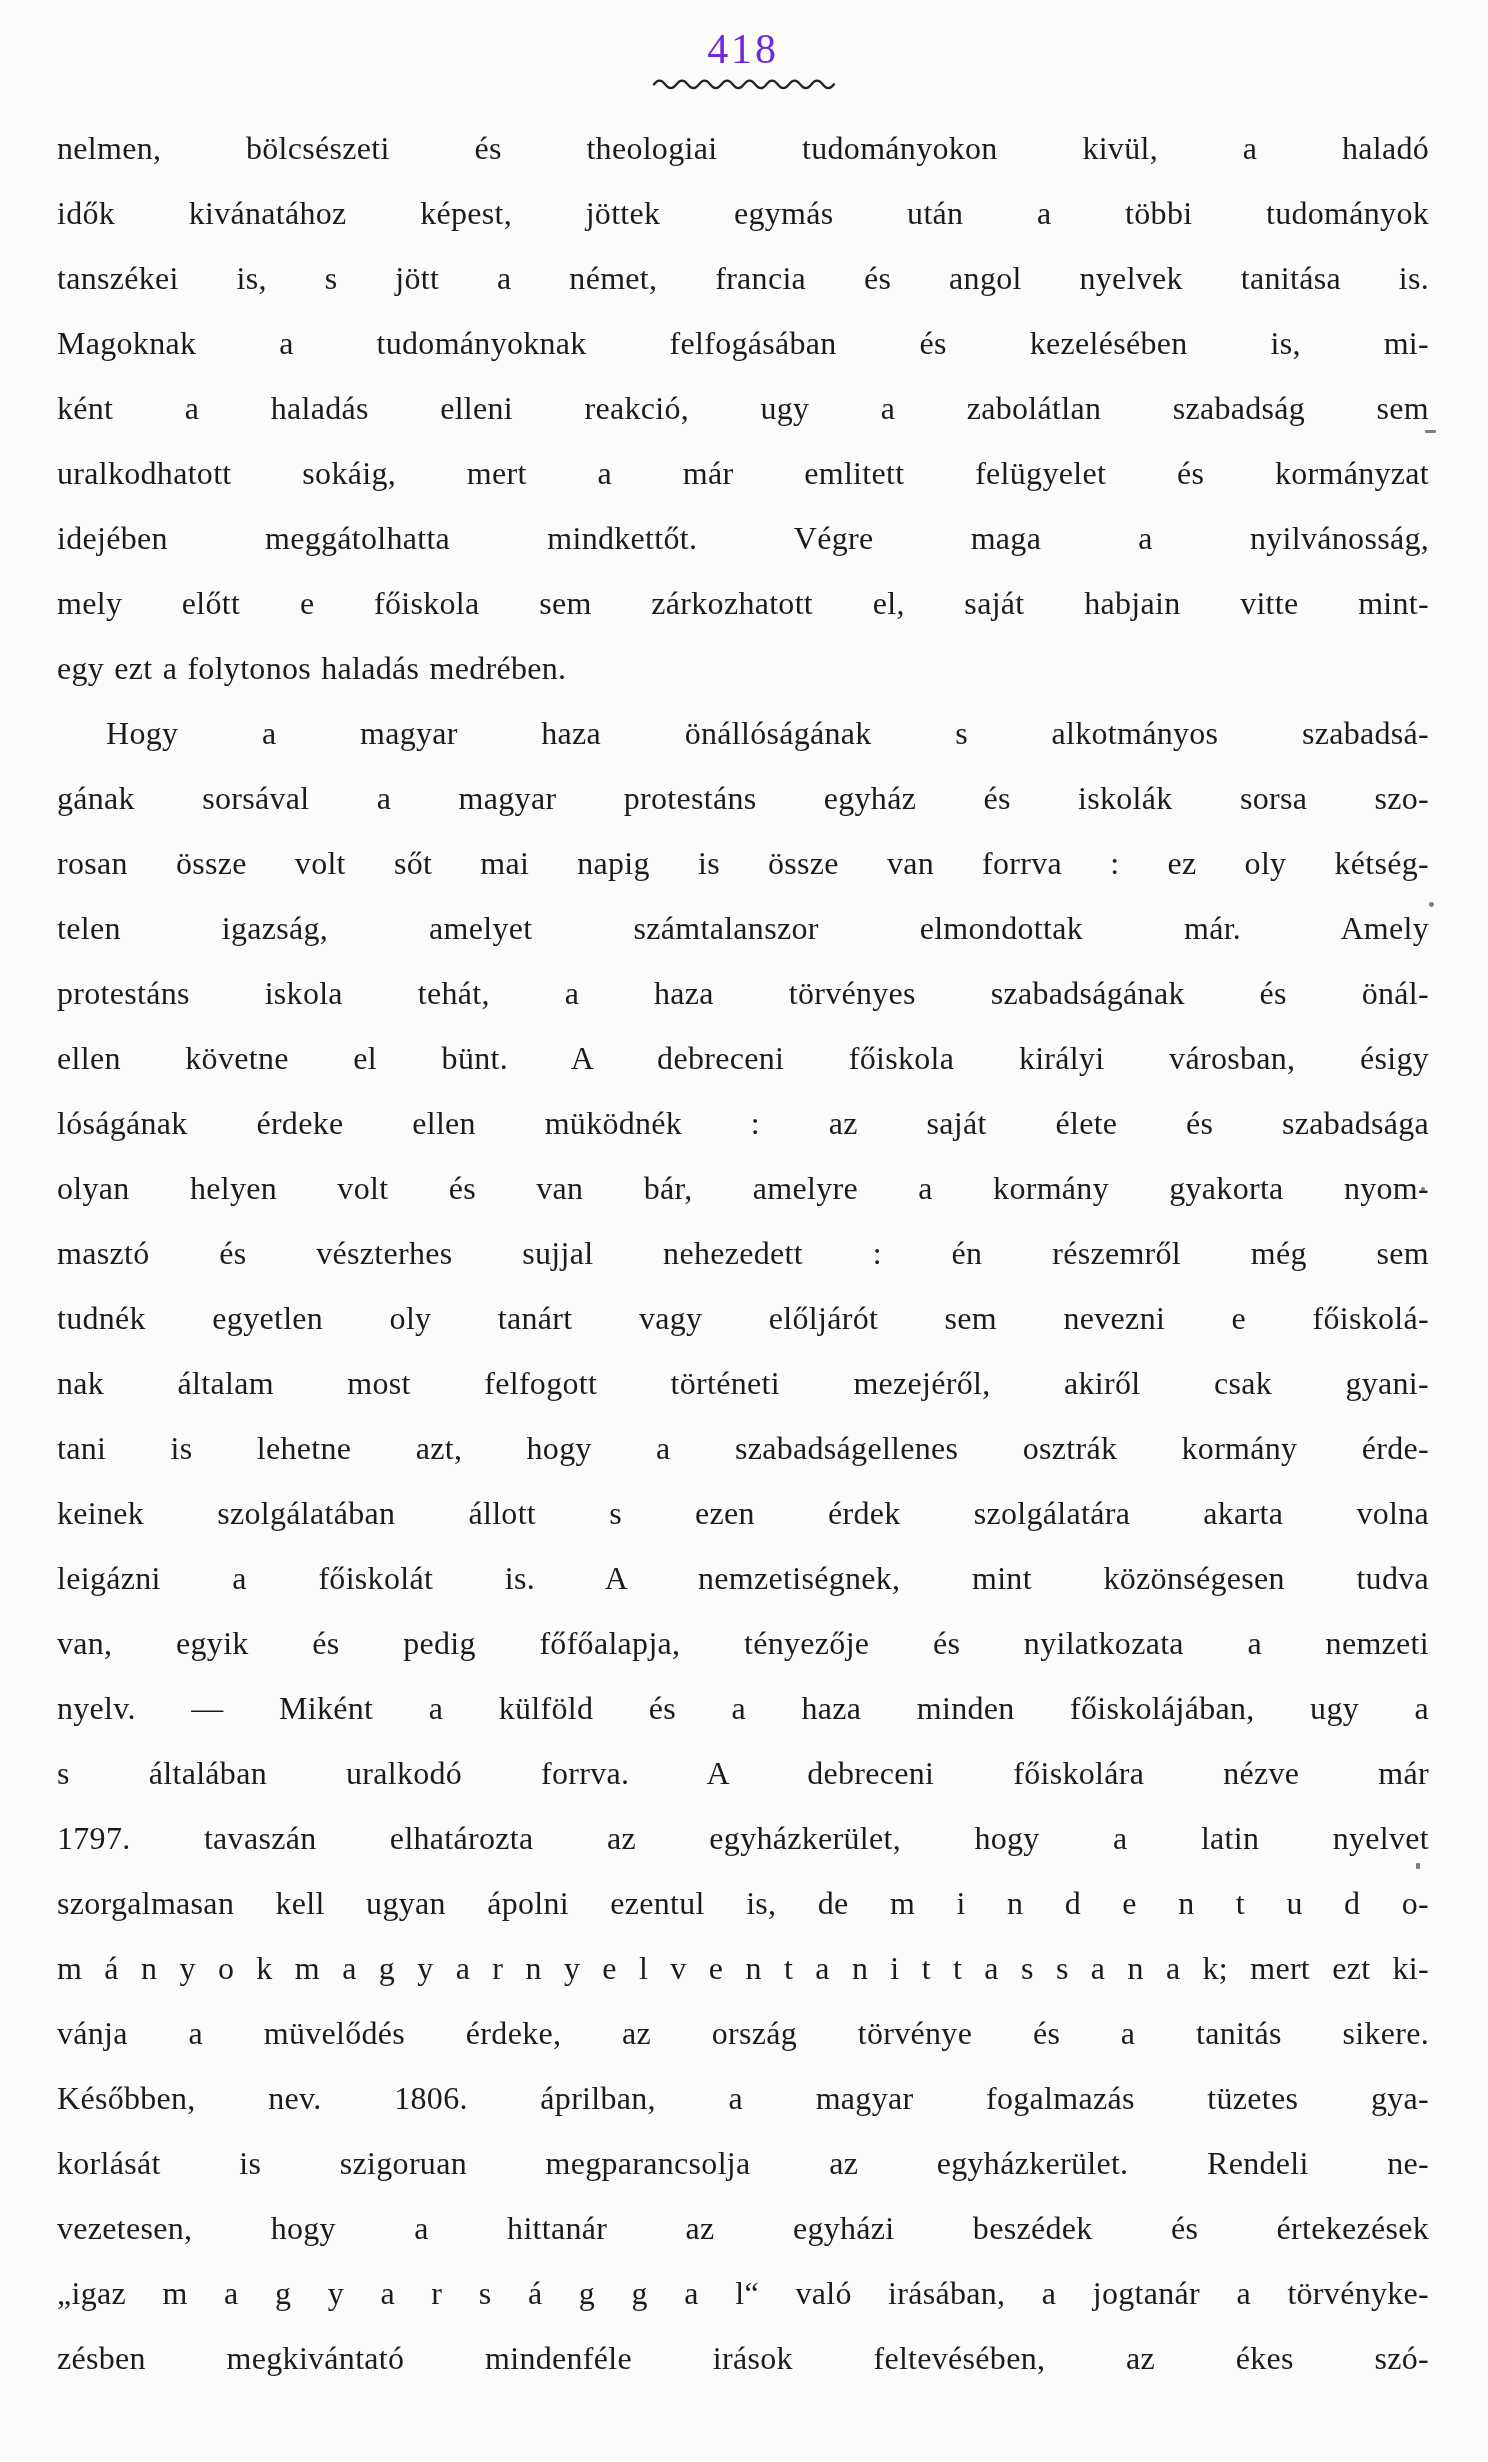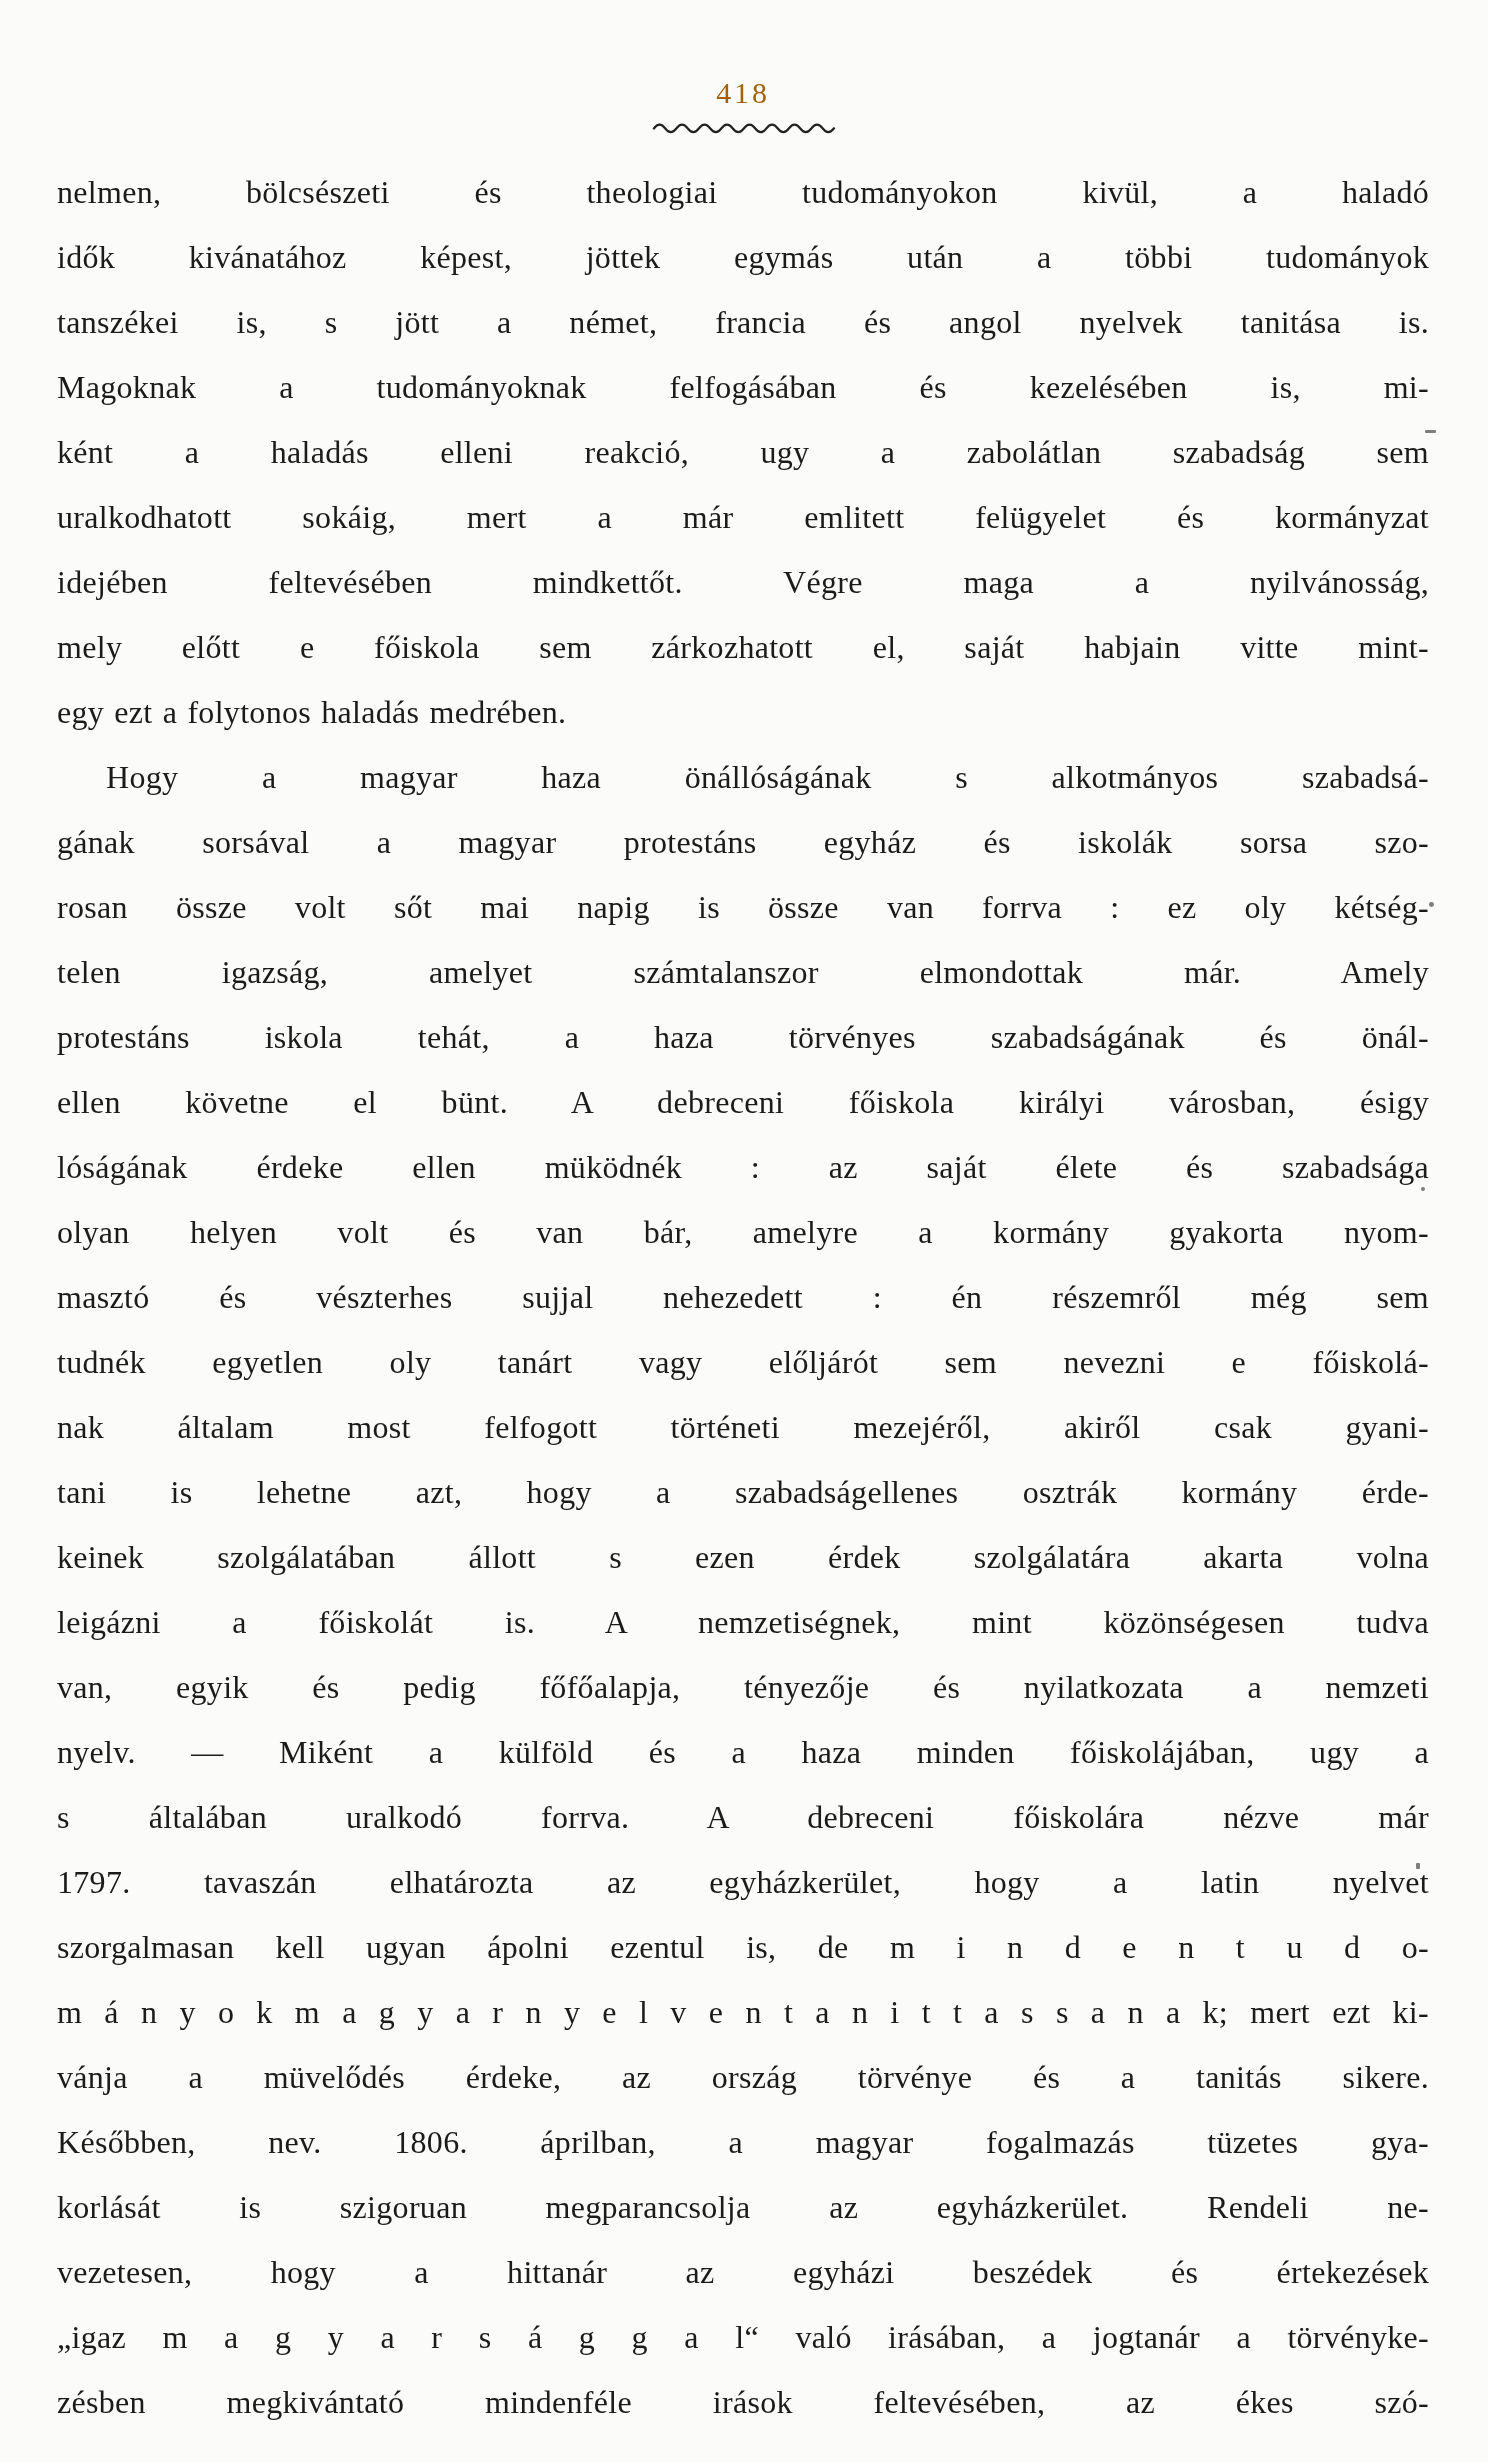--- a/index.html
+++ b/index.html
@@ -17,25 +17,24 @@
     font-family: "Liberation Serif", "DejaVu Serif", serif;
     overflow: hidden;
     box-sizing: border-box;
     padding: 25px 59px 19px 57px;
   }
   .page-header {
     text-align: center;
     height: 91px;
   }
   .page-number {
-    font-size: 30px;
+    font-size: 42px;
     letter-spacing: 2.9px;
     line-height: 48px;
-    color: #a16207;
-    margin-top: 44px;
+    color: #6d28d9;
   }
   .squiggle {
     display: block;
     margin: 1.9px auto 0 auto;
   }
   .text-block {
     font-size: 32px;
     line-height: 65px;
     letter-spacing: 0.3px;
     word-spacing: 1.9px;
@@ -76,21 +75,21 @@
     </svg>
   </header>
 
   <main class="text-block" id="lines-container">
       <div class="line">nelmen, bölcsészeti és theologiai tudományokon kivül, a haladó</div>
       <div class="line">idők kivánatához képest, jöttek egymás után a többi tudományok</div>
       <div class="line">tanszékei is, s jött a német, francia és angol nyelvek tanitása is.</div>
       <div class="line">Magoknak a tudományoknak felfogásában és kezelésében is, mi-</div>
       <div class="line">ként a haladás elleni reakció, ugy a zabolátlan szabadság sem</div>
       <div class="line">uralkodhatott sokáig, mert a már emlitett felügyelet és kormányzat</div>
-      <div class="line">idejében feltevésében mindkettőt. Végre maga a nyilvánosság,</div>
+      <div class="line">idejében meggátolhatta mindkettőt. Végre maga a nyilvánosság,</div>
       <div class="line">mely előtt e főiskola sem zárkozhatott el, saját habjain vitte mint-</div>
       <div class="line noj">egy ezt a folytonos haladás medrében.</div>
       <div class="line indent">Hogy a magyar haza önállóságának s alkotmányos szabadsá-</div>
       <div class="line">gának sorsával a magyar protestáns egyház és iskolák sorsa szo-</div>
       <div class="line">rosan össze volt sőt mai napig is össze van forrva : ez oly kétség-</div>
       <div class="line">telen igazság, amelyet számtalanszor elmondottak már. Amely</div>
       <div class="line">protestáns iskola tehát, a haza törvényes szabadságának és önál-</div>
       <div class="line">ellen követne el bünt. A debreceni főiskola királyi városban, ésigy</div>
       <div class="line">lóságának érdeke ellen müködnék : az saját élete és szabadsága</div>
       <div class="line">olyan helyen volt és van bár, amelyre a kormány gyakorta nyom-</div>

